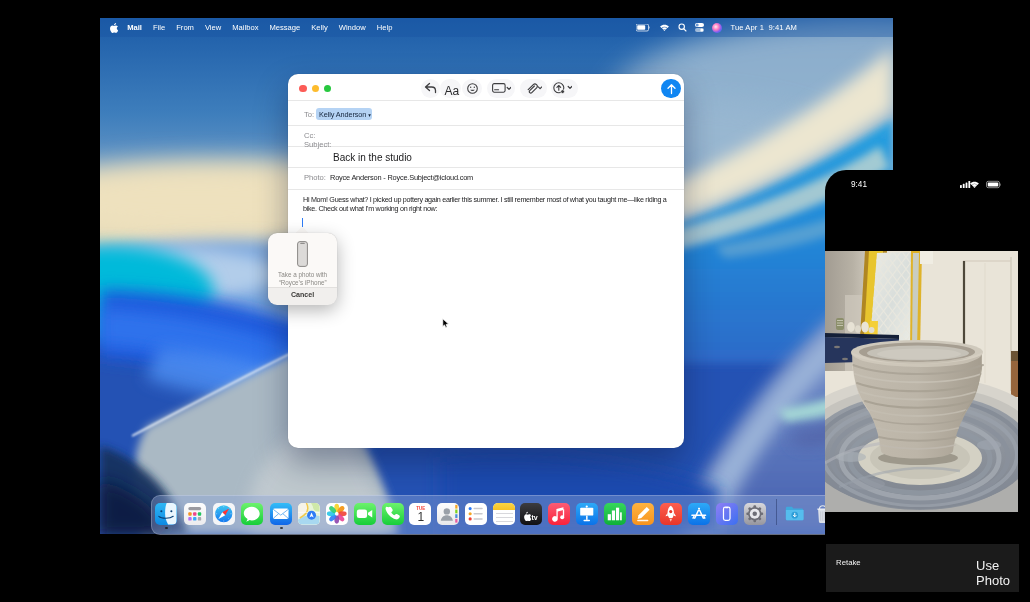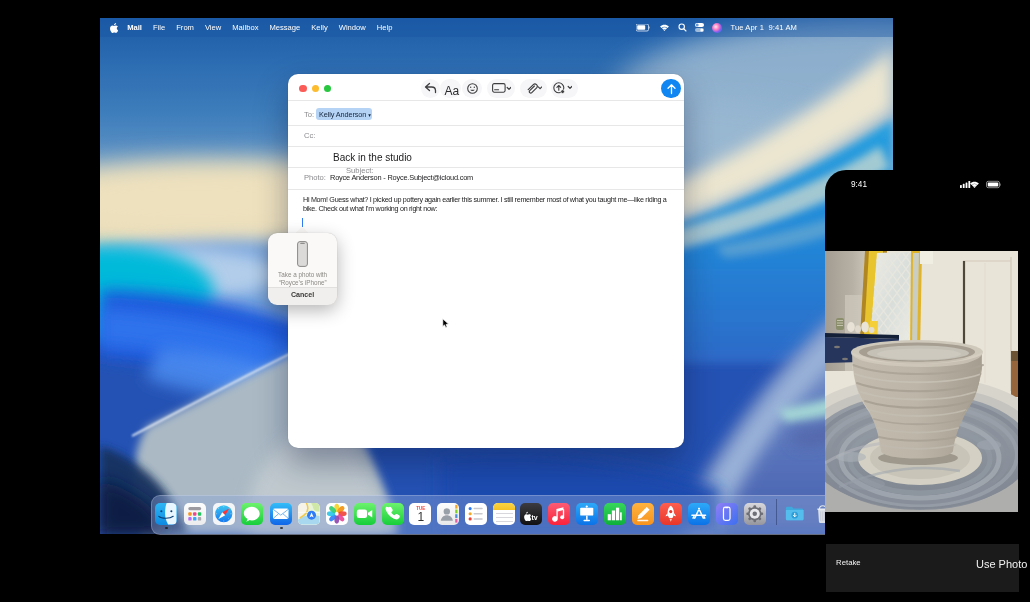--- a/index.html
+++ b/index.html
@@ -201,21 +201,21 @@
 <div class="abs sep" style="top:100px;"></div>
 <div class="abs sep" style="top:125px;"></div>
 <div class="abs sep" style="top:146px;"></div>
 <div class="abs sep" style="top:167px;"></div>
 <div class="abs sep" style="top:189px;"></div>
 
 <div class="abs flabel" style="top:109.5px;">To:</div>
 <div class="abs" style="left:316px;top:108px;width:56px;height:11.5px;background:#b5d3f4;border-radius:3px;"></div>
 <div class="abs fval" style="left:319px;top:109.8px;color:#14253c;font-size:7.3px;letter-spacing:-0.1px;">Kelly Anderson <span style="font-size:5.2px">▾</span></div>
 <div class="abs flabel" style="top:130.5px;">Cc:</div>
-<div class="abs flabel" style="top:166px;margin-left:42px;">Subject:</div>
+<div class="abs flabel" style="top:140px;">Subject:</div>
 <div class="abs fval" style="left:333px;top:151.5px;">Back in the studio</div>
 <div class="abs flabel" style="top:172.5px;">Photo:</div>
 <div class="abs fval" style="left:330px;top:172.5px;font-size:7.4px;letter-spacing:-0.2px;">Royce Anderson - Royce.Subject@icloud.com</div>
 <div class="abs" style="left:303px;top:196px;width:380px;color:#1b1b1d;font-size:7.2px;letter-spacing:-0.3px;line-height:8.6px;">Hi Mom! Guess what? I picked up pottery again earlier this summer. I still remember most of what you taught me—like riding a<br>bike. Check out what I'm working on right now:</div>
 <div class="abs" style="left:302px;top:218px;width:1.3px;height:9px;background:#2f7cf6;"></div>
 
 <svg class="abs" style="left:292px;top:225.5px" width="20" height="9" viewBox="0 0 20 9">
     <path d="M1.5 9 L8.8 1.8 Q10.2 0.6 11.6 1.8 L18.5 9 Z" fill="#fbf9f7"></path>
   </svg>
 <div class="abs" id="pop">
@@ -614,13 +614,13 @@
 <ellipse cx="92" cy="101" rx="66" ry="12" fill="#cfc9bc"></ellipse>
 <ellipse cx="92" cy="101" rx="58" ry="9.5" fill="#a69e91"></ellipse>
 <ellipse cx="93" cy="102" rx="51" ry="7.5" fill="#c5c1b7"></ellipse>
 <ellipse cx="94" cy="103" rx="42" ry="5.5" fill="#cdc9bf"></ellipse>
 <path d="M40 106 C62 115 124 115 146 106 C124 111 62 111 40 106 Z" fill="#8f887b" opacity=".55"></path>
 <path d="M26 101 C52 114 134 114 158 101 C158 105 152 109 142 112 C116 118 62 117 38 110 C30 107 26 104 26 101 Z" fill="#d8d2c5" opacity=".6"></path>
 </svg>
 </div>
 <div class="abs" id="pbar"></div>
 <div class="abs" style="left:836px;top:558px;color:#f2f2f2;font-size:7.8px;">Retake</div>
-<div class="abs" style="left:976px;top:558px;color:#f2f2f2;font-size:11px;text-align:right;">Use Photo</div>
+<div class="abs" style="left:976px;top:558px;color:#f2f2f2;font-size:13px;">Use Photo</div>
 
 </body></html>

